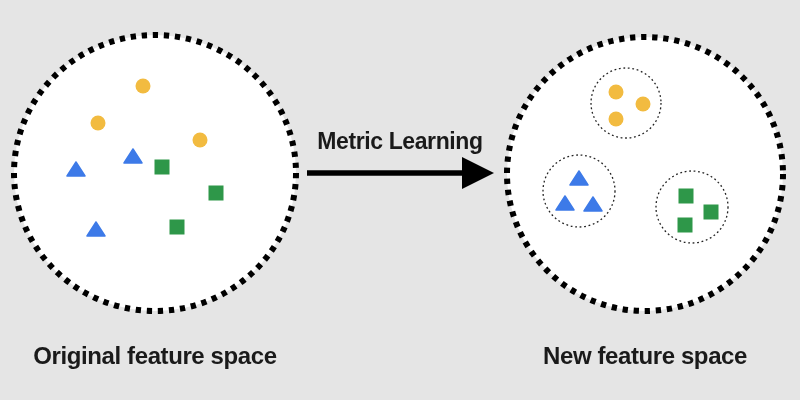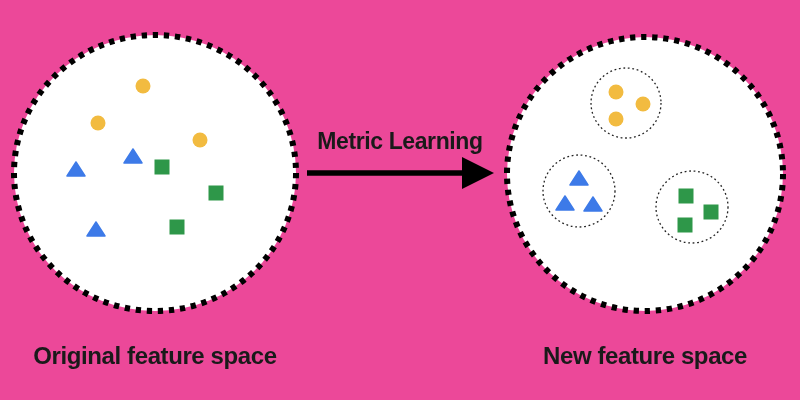--- a/index.html
+++ b/index.html
@@ -14,21 +14,21 @@
     font-family: "Liberation Sans", "DejaVu Sans", sans-serif;
     font-weight: 700;
     letter-spacing: -0.4px;
   }
   .caption { font-size: 24px; }
   .arrow-label { font-size: 23px; }
 </style>
 </head>
 <body>
 
-<div id="canvas" style="background: #ec4899;">
+<div id="canvas" style="background: #e5e5e5;">
   <svg id="diagram" width="800" height="400" viewBox="0 0 800 400">
 
     <g id="spaces-layer">
         <ellipse cx="155" cy="173" rx="141" ry="138" fill="#ffffff" stroke="#000000" stroke-width="6" stroke-dasharray="5.3 5.8"></ellipse>
         <ellipse cx="645" cy="174" rx="138" ry="137" fill="#ffffff" stroke="#000000" stroke-width="6" stroke-dasharray="5.3 5.8"></ellipse>
         <circle cx="143" cy="86" r="7.5" fill="#f2bb40"></circle>
         <circle cx="98" cy="123" r="7.5" fill="#f2bb40"></circle>
         <circle cx="200" cy="140" r="7.5" fill="#f2bb40"></circle>
         <polygon points="133,149 124,163 142,163" fill="#3d7ae8" stroke-linejoin="round" stroke="#3d7ae8" stroke-width="1.5"></polygon>
         <polygon points="76,162 67,176 85,176" fill="#3d7ae8" stroke-linejoin="round" stroke="#3d7ae8" stroke-width="1.5"></polygon>

